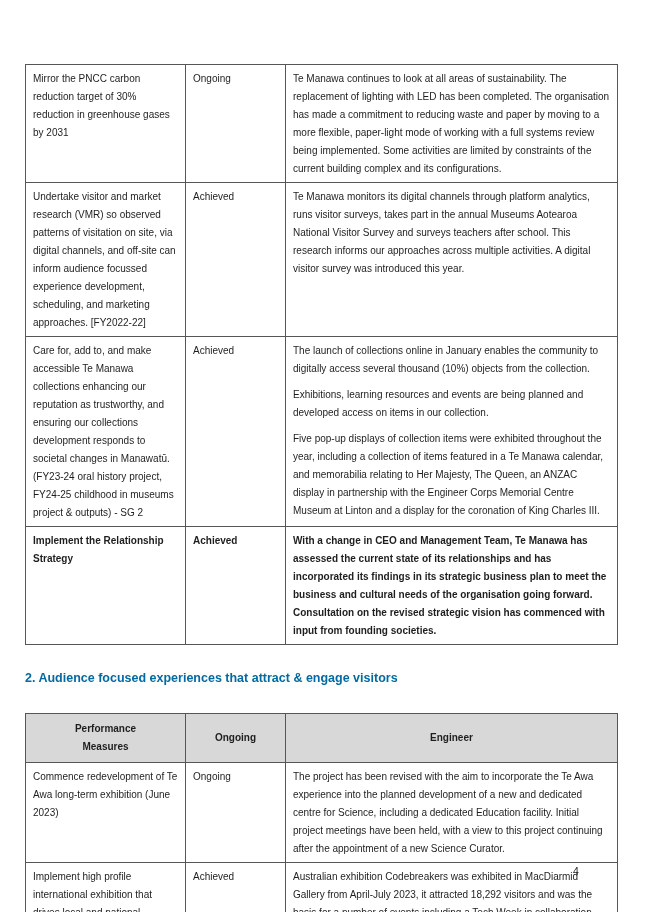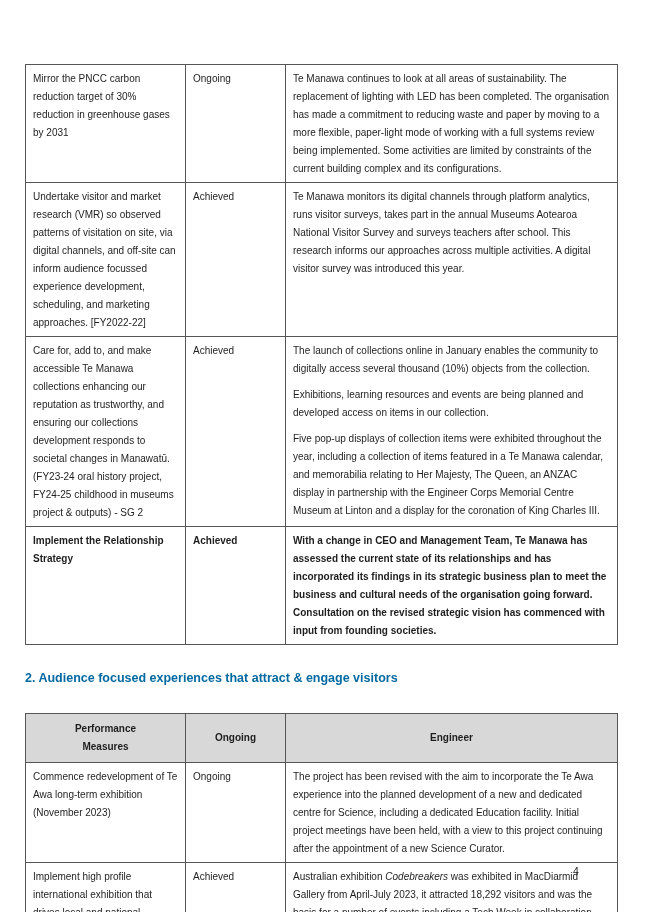--- a/index.html
+++ b/index.html
@@ -60,21 +60,21 @@
   }
   .table2-wrap { margin-top:27px; }
 
   .page-number {
     position:absolute;
     left:573px;
     top:865px;
     font-size:10.5px;
     color:#1e1e1e;
   }
-  .italic { font-style:italic; }
+  .italic { }
 </style>
 </head>
 <body>
 
 <div class="page">
   <div class="content">
 
     <table class="report">
       <colgroup>
           <col class="c-measure">
@@ -125,21 +125,21 @@
             <col class="c-comments">
           </colgroup>
         <tbody>
           <tr class="t2h">
             <th>Performance
 Measures</th>
             <th>Ongoing</th>
             <th>Engineer</th>
           </tr>
           <tr class="t2r1">
-            <td>Commence redevelopment of Te Awa long-term exhibition (November 2023)</td>
+            <td>Commence redevelopment of Te Awa long-term exhibition (June 2023)</td>
             <td>Ongoing</td>
             <td>
               <p>The project has been revised with the aim to incorporate the Te Awa experience into the planned development of a new and dedicated centre for Science, including a dedicated Education facility. Initial project meetings have been held, with a view to this project continuing after the appointment of a new Science Curator.</p>
             </td>
           </tr>
           <tr class="t2r2">
             <td>Implement high profile international exhibition that drives local and national visitation and results in economic benefit to Manawatū (2026-24)</td>
             <td>Achieved</td>
             <td>
               <p><span>Australian exhibition </span><span class="italic">Codebreakers</span><span> was exhibited in MacDiarmid Gallery from April-July 2023, it attracted 18,292 visitors and was the basis for a number of events including a Tech Week in collaboration with UCOL Te Pūkenga and ManawaTech and a VR weekend. The exhibition was also offered as part of our Science Night attractions.</span></p>

